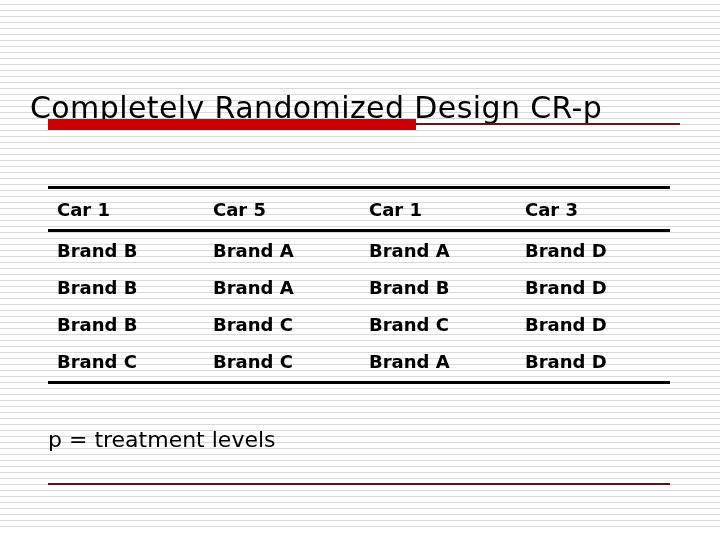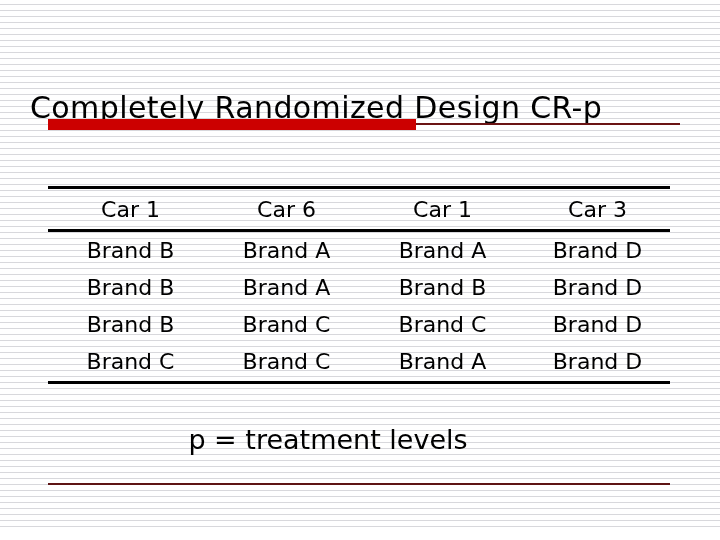--- a/index.html
+++ b/index.html
@@ -76,53 +76,52 @@
     left: 48px;
     top: 186px;
     width: 622px;
     border-collapse: collapse;
     table-layout: fixed;
   }
   #data-table col { width: 156px; }
   #data-table col.last { width: 154px; }
 
   #data-table thead tr th {
-    text-align: center;
-    font-size: 22px;
-    font-weight: normal;
+    text-align: left;
+    font-size: 18px;
+    font-weight: bold;
     color: #000000;
     padding: 8px 0 6px 9px;
     border-top: 3px solid #000000;
     border-bottom: 3px solid #000000;
     line-height: 26px;
     white-space: nowrap;
   }
   #data-table tbody tr td {
-    text-align: center;
-    font-size: 22px;
-    font-weight: normal;
+    text-align: left;
+    font-size: 18px;
+    font-weight: bold;
     color: #000000;
     padding: 5px 0 5px 9px;
     line-height: 27px;
     border: none;
     white-space: nowrap;
   }
   #data-table tbody tr.last-row td {
     border-bottom: 3px solid #000000;
     padding-bottom: 6px;
   }
 
   
   #caption {
     position: absolute;
     left: 48px;
     top: 424px;
     width: 560px;
-    text-align: center;
-    font-size: 27px;
+    font-size: 22px;
     font-weight: normal;
     color: #000000;
     line-height: 32px;
     white-space: nowrap;
   }
 
   
   #bottom-rule {
     position: absolute;
     left: 48px;
@@ -147,21 +146,21 @@
   <table id="data-table">
     <colgroup>
       <col>
         <col>
         <col>
         <col class="last">
     </colgroup>
     <thead>
       <tr>
         <th>Car 1</th>
-        <th>Car 6</th>
+        <th>Car 5</th>
         <th>Car 1</th>
         <th>Car 3</th>
       </tr>
     </thead>
     <tbody>
       <tr>
         <td>Brand B</td>
         <td>Brand A</td>
         <td>Brand A</td>
         <td>Brand D</td>

